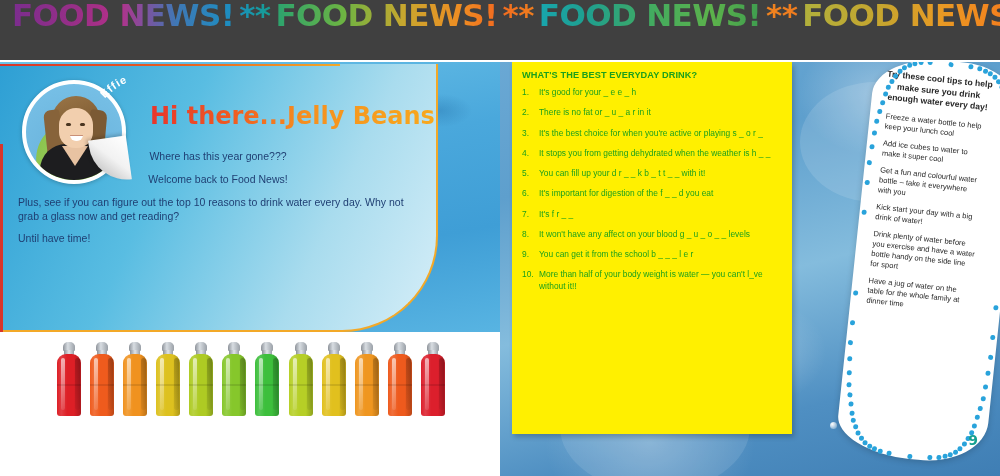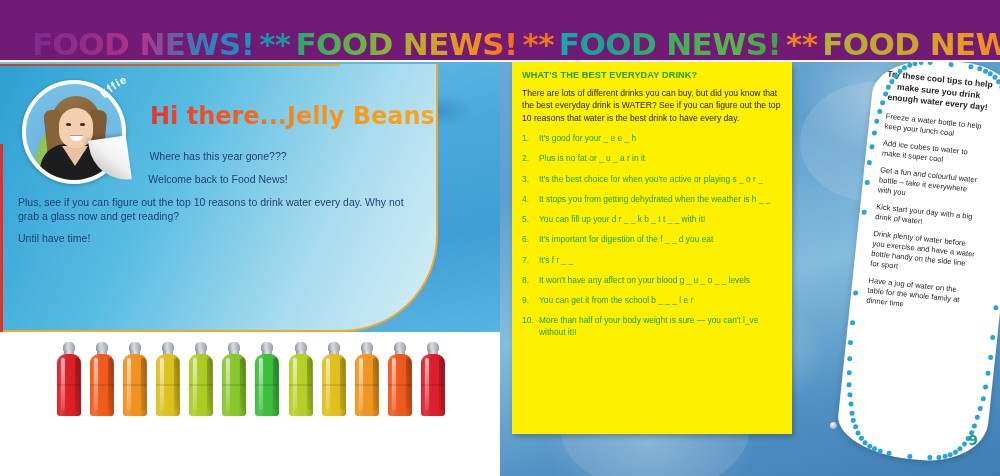--- a/index.html
+++ b/index.html
@@ -7,23 +7,23 @@
     width:1000px;height:476px;overflow:hidden;
     background:#ffffff;
     font-family:"Liberation Sans", sans-serif;
     position:relative;
   }
   .page{position:absolute;inset:0;background:#fff;}
 
   
   .masthead{
     position:absolute;left:0;top:0;width:1000px;height:60px;
-    background:#701a75;
-    display:flex;align-items:flex-end;
-    padding-left:32px;box-sizing:border-box;
+    background:#404040;
+    display:flex;align-items:flex-start;
+    padding-left:12px;box-sizing:border-box;
     overflow:hidden;white-space:nowrap;
   }
   .mh-seg{
     font-family:"DejaVu Sans", sans-serif;
     font-weight:bold;
     font-size:31px;
     letter-spacing:-0.6px;
     -webkit-background-clip:text;
     background-clip:text;
     color:transparent;
@@ -418,29 +418,28 @@
     <div class="splash" style="left:60px;top:300px;width:190px;height:130px;opacity:.18"></div>
     <div class="drop" style="left:420px;top:140px;width:7px;height:7px"></div>
     <div class="drop" style="left:452px;top:196px;width:9px;height:9px"></div>
     <div class="drop" style="left:404px;top:238px;width:6px;height:6px"></div>
     <div class="drop" style="left:438px;top:292px;width:8px;height:8px"></div>
     <div class="drop" style="left:466px;top:340px;width:6px;height:6px"></div>
     <div class="drop" style="left:330px;top:360px;width:7px;height:7px"></div>
 
     <div class="yellow-box">
       <div class="yb-title">WHAT'S THE BEST EVERYDAY DRINK?</div>
-      <div class="yb-intro">There are lots of different drinks you can buy, but did you know that the best everyday drink is WATER? See if you can figure out the top 10 reasons that water is the best drink to have every day.</div>
       <ul class="yb-list">
         <li class="yb-li">
             <span class="yb-num">1.</span>
             <span class="yb-txt">It's good for your _ e e _ h</span>
           </li>
         <li class="yb-li">
             <span class="yb-num">2.</span>
-            <span class="yb-txt">Plus is no fat or _ u _ a r in it</span>
+            <span class="yb-txt">There is no fat or _ u _ a r in it</span>
           </li>
         <li class="yb-li">
             <span class="yb-num">3.</span>
             <span class="yb-txt">It's the best choice for when you're active or playing s _ o r _</span>
           </li>
         <li class="yb-li">
             <span class="yb-num">4.</span>
             <span class="yb-txt">It stops you from getting dehydrated when the weather is h _ _</span>
           </li>
         <li class="yb-li">
@@ -458,21 +457,21 @@
         <li class="yb-li">
             <span class="yb-num">8.</span>
             <span class="yb-txt">It won't have any affect on your blood g _ u _ o _ _ levels</span>
           </li>
         <li class="yb-li">
             <span class="yb-num">9.</span>
             <span class="yb-txt">You can get it from the school b _ _ _ l e r</span>
           </li>
         <li class="yb-li">
             <span class="yb-num">10.</span>
-            <span class="yb-txt">More than half of your body weight is sure — you can't l_ve without it!!</span>
+            <span class="yb-txt">More than half of your body weight is water — you can't l_ve without it!!</span>
           </li>
       </ul>
     </div>
 
     <div class="bubble">
       <div class="bubble-inner">
         <div class="bub-head">Try these cool tips to help make sure you drink enough water every day!</div>
         <div class="bub-tip">Freeze a water bottle to help keep your lunch cool</div>
         <div class="bub-tip">Add ice cubes to water to make it super cool</div>
         <div class="bub-tip">Get a fun and colourful water bottle – take it everywhere with you</div>

